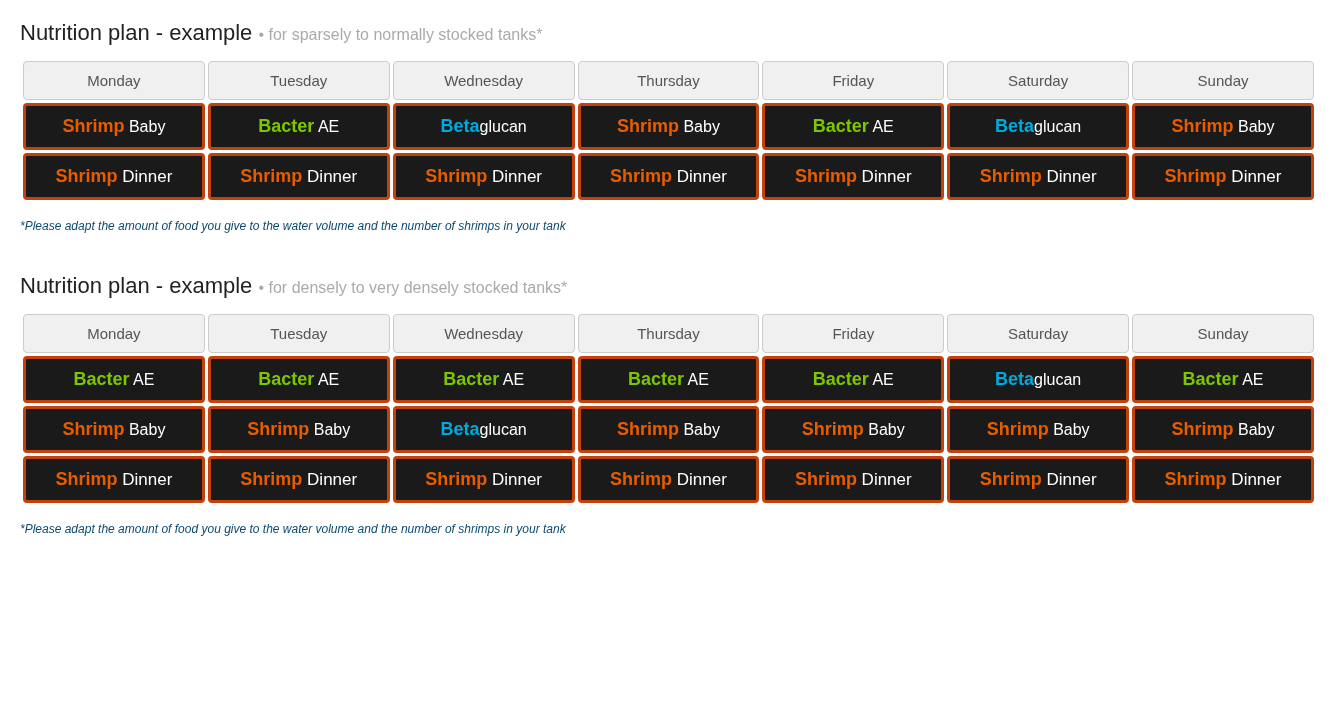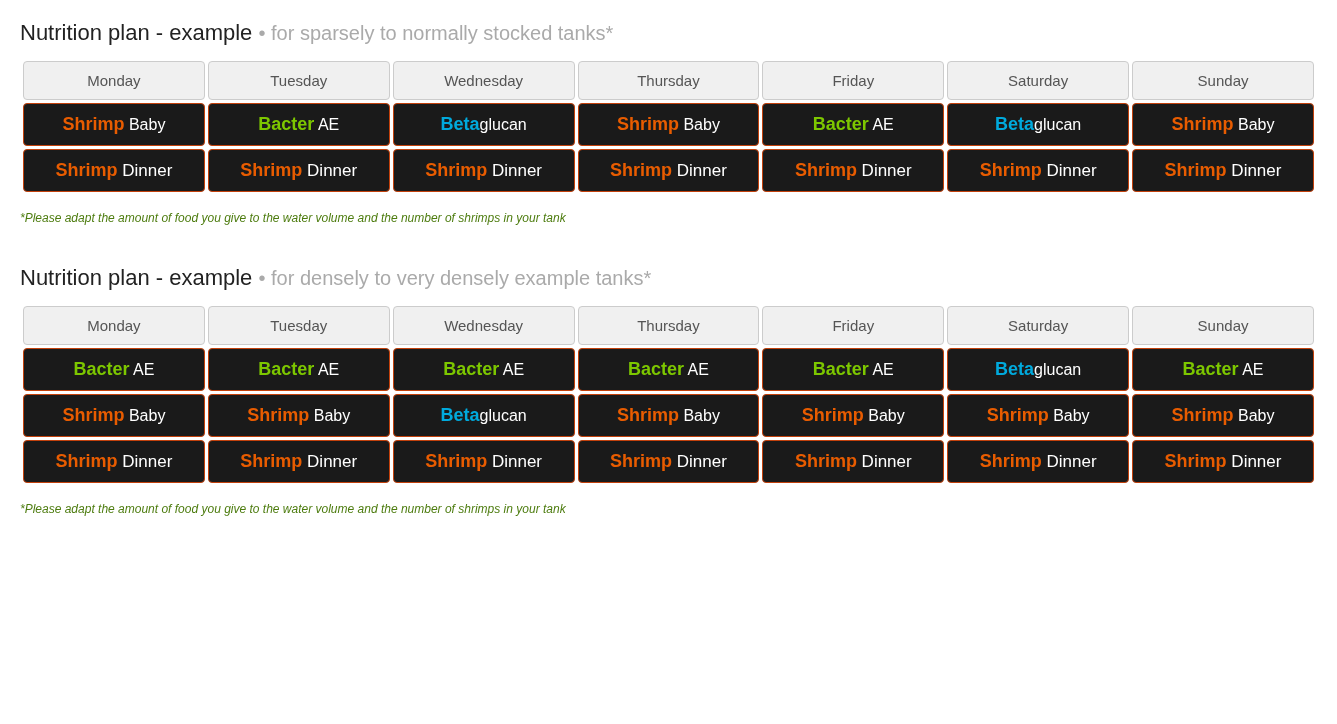--- a/index.html
+++ b/index.html
@@ -17,21 +17,21 @@
 
     .section-title {
       font-size: 22px;
       font-weight: normal;
       margin-bottom: 12px;
       color: #222;
     }
 
     .section-title .subtitle {
       color: #aaa;
-      font-size: 20px;
+      font-size: 16px;
       font-weight: normal;
     }
 
     .nutrition-table {
       width: 100%;
       border-collapse: separate;
       border-spacing: 3px;
       margin-bottom: 8px;
     }
 
@@ -41,32 +41,32 @@
       padding: 10px 6px;
       text-align: center;
       font-weight: normal;
       font-size: 15px;
       color: #555;
       border-radius: 4px;
     }
 
     .nutrition-table td {
       background: #1a1a1a;
-      border: 1px solid #c2410c;
+      border: 3px solid #c2410c;
       padding: 10px 8px;
       text-align: center;
       font-size: 18px;
       font-weight: bold;
       border-radius: 4px;
       color: #fff;
     }
 
     .note {
       font-size: 12px;
-      color: #4d7c0f;
+      color: #0c4a6e;
       margin-top: 16px;
       font-style: italic;
     }
 
     .shrimp-orange { color: #e85c00; font-weight: bold; }
     .bacter-green { color: #7dc700; font-weight: bold; margin-top: 48px; }
     .beta-blue { color: #00aadd; font-weight: bold; text-align: center; }
     .white-text { color: #ffffff; font-weight: normal; font-size: 16px; }
     .dinner-text { color: #ffffff; font-weight: normal; font-size: 17px; }
   </style>
@@ -114,21 +114,21 @@
       </tr>
     </tbody>
   </table>
 
   <div class="note">*Please adapt the amount of food you give to the water volume and the number of shrimps in your tank</div>
 </div>
 
 <div class="section">
   <div class="section-title">
     <span>Nutrition plan - example</span>
-    <span class="subtitle"> <span>• for densely to very densely example tanks*</span></span>
+    <span class="subtitle"> <span>• for densely to very densely stocked tanks*</span></span>
   </div>
 
   <table class="nutrition-table">
     <thead>
       <tr>
         <th>Monday</th>
         <th>Tuesday</th>
         <th>Wednesday</th>
         <th>Thursday</th>
         <th>Friday</th>

